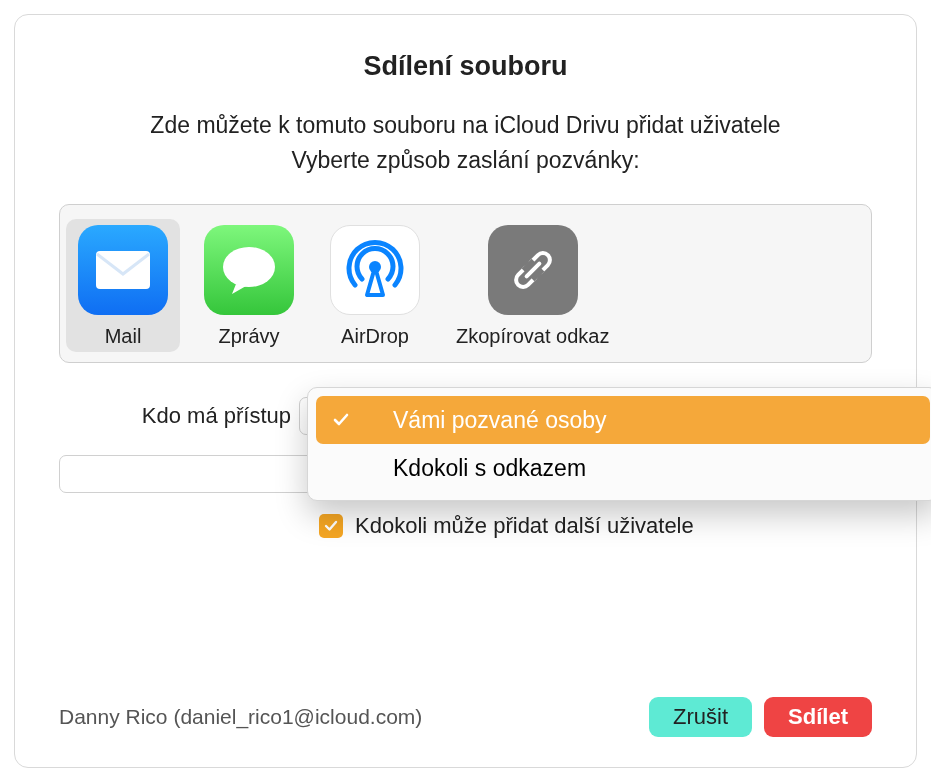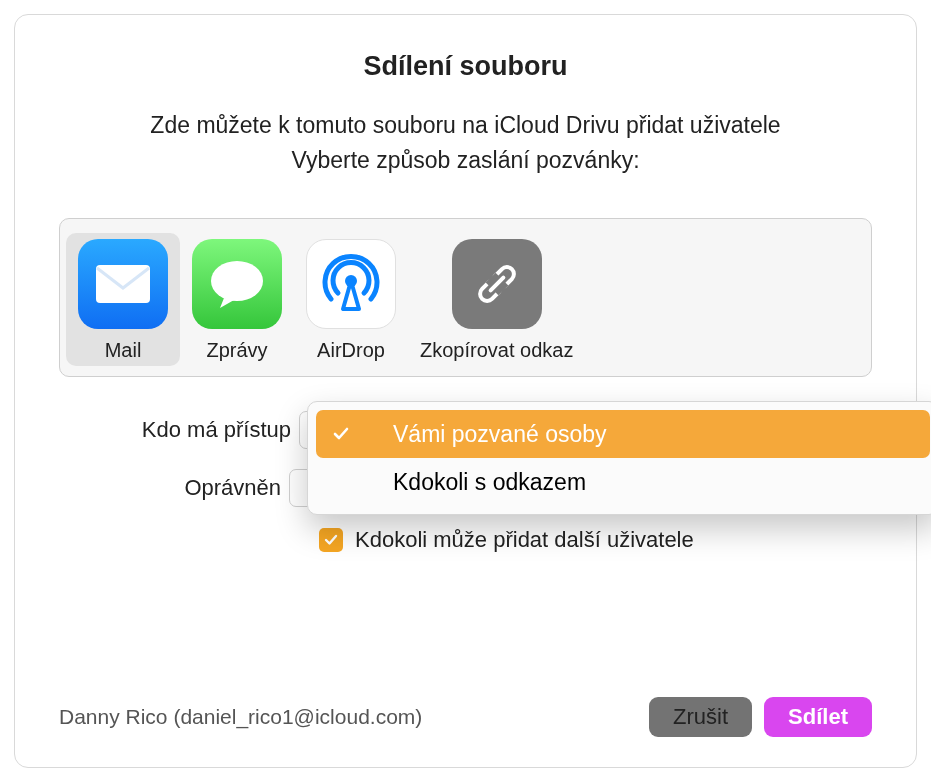--- a/index.html
+++ b/index.html
@@ -37,27 +37,27 @@
     color: #222;
     margin-top: 30px;
   }
   .instruction {
     text-align: center;
     font-size: 23px;
     color: #222;
     margin-top: 8px;
   }
   .methods-box {
-    margin-top: 44px;
+    margin-top: 30px;
     border: 1px solid #cfcfcf;
     border-radius: 10px;
     background: #f6f6f6;
     padding: 14px 9px 10px 6px;
     display: flex;
-    gap: 0;
+    gap: 12px;
   }
   .method {
     display: flex;
     flex-direction: column;
     align-items: center;
     padding: 6px 12px 4px 12px;
     border-radius: 10px;
     cursor: pointer;
     min-width: 110px;
   }
@@ -218,25 +218,25 @@
     border-radius: 9px;
     font-size: 22px;
     display: inline-flex;
     align-items: center;
     justify-content: center;
     cursor: pointer;
     margin-left: 14px;
     border: none;
   }
   .btn-cancel {
-    background: #737373;
+    background: #5eead4;
     color: #222;
   }
   .btn-primary {
-    background: #d946ef;
+    background: #ef4444;
     color: #fff;
     font-weight: 600;
     margin-left: 12px;
   }
 </style>
 </head>
 <body>
 
 <div class="sheet">
 
@@ -297,21 +297,20 @@
   <div class="form-area">
 
     <div class="row">
       <div class="row-label">Kdo má přístup</div>
       <div class="popup-button">
         <div class="chev">▾</div>
       </div>
     </div>
 
     <div class="row">
-      <div class="row-label-offset">Oprávněn</div>
       <div class="popup-button">
         <div class="chev">▾</div>
       </div>
     </div>
 
     <div class="dropdown">
       <div class="dropdown-item selected">
         <span class="check">
           <svg width="18" height="18" viewBox="0 0 18 18">
               <path d="M3 9 L7 13 L15 4" fill="none" stroke="#fff" stroke-width="2.6" stroke-linecap="round" stroke-linejoin="round"></path>

